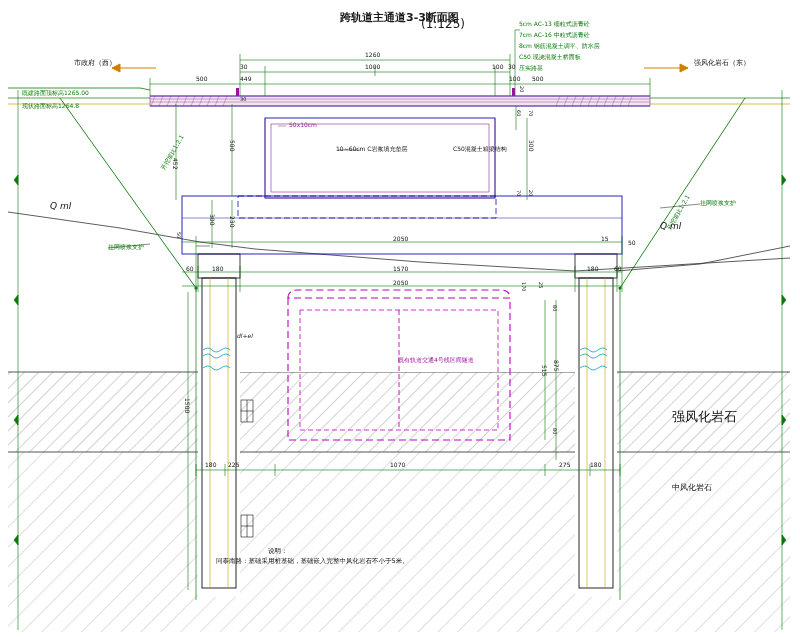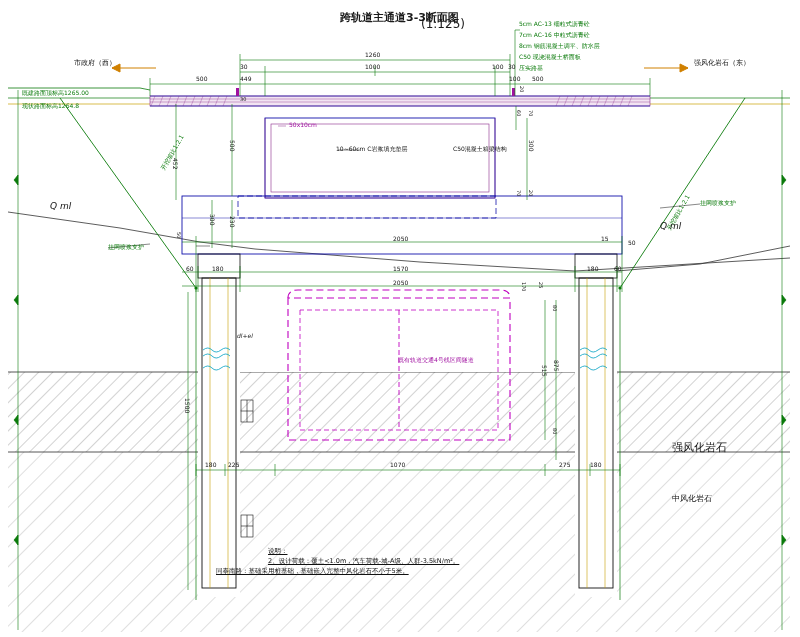--- a/index.html
+++ b/index.html
@@ -291,22 +291,21 @@
 
   <div class="t lbl-g" style="left:160px;top:168px;transform:rotate(-60deg);transform-origin:0 0;">开挖坡比1:2.1</div>
   <div class="t lbl-g" style="left:108px;top:244px;">挂网喷浆支护</div>
   <div class="t lbl-g" style="left:666px;top:228px;transform:rotate(-60deg);transform-origin:0 0;">开挖坡比1:2.1</div>
   <div class="t lbl-g" style="left:700px;top:200px;">挂网喷浆支护</div>
 
   <div class="t lbl" style="left:50px;top:202px;font-style:italic;font-size:9px;">Q ml</div>
   <div class="t lbl" style="left:660px;top:222px;font-style:italic;font-size:9px;">Q ml</div>
   <div class="t lbl" style="left:237px;top:333px;font-style:italic;">dl+el</div>
 
-  <div class="t lbl" style="left:672px;top:410px;font-size:11px;margin-top:32px;">强风化岩石</div>
-  <div class="t lbl" style="left:672px;top:495px;font-size:8px;">中风化岩石</div>
-
-  <div class="abs" style="left:268px;top:546px;width:420px;text-decoration:underline;">
+  <div class="t lbl" style="left:672px;top:410px;font-size:13px;">强风化岩石</div>
+  <div class="t lbl" style="left:672px;top:484px;font-size:8px;">中风化岩石</div>
+
+  <div class="abs" style="left:268px;top:546px;width:420px;">
     <div class="note">说明：</div>
-    <div class="note">2、设计荷载：覆土&lt;1.0m，汽车荷载-城-A级、人群-3.5kN/m²。</div>
     <div class="note" style="margin-left:-52px;">同泰南路：基础采用桩基础，基础嵌入完整中风化岩石不小于5米。</div>
   </div>
 
 </div>
 
 </body></html>

